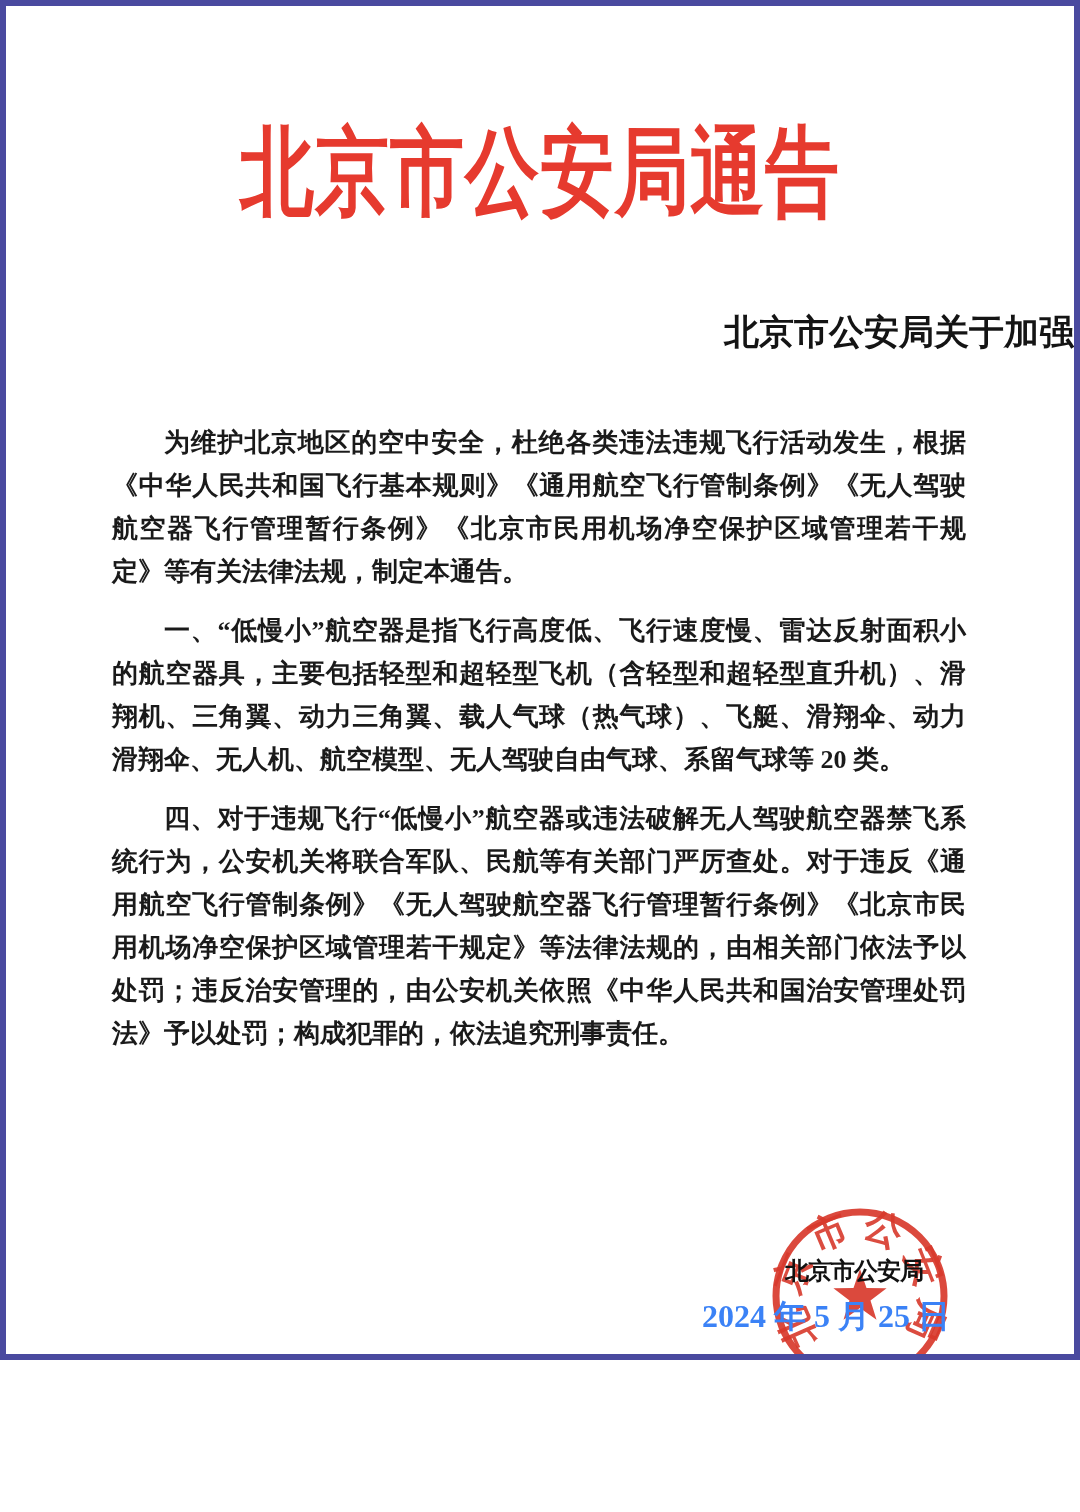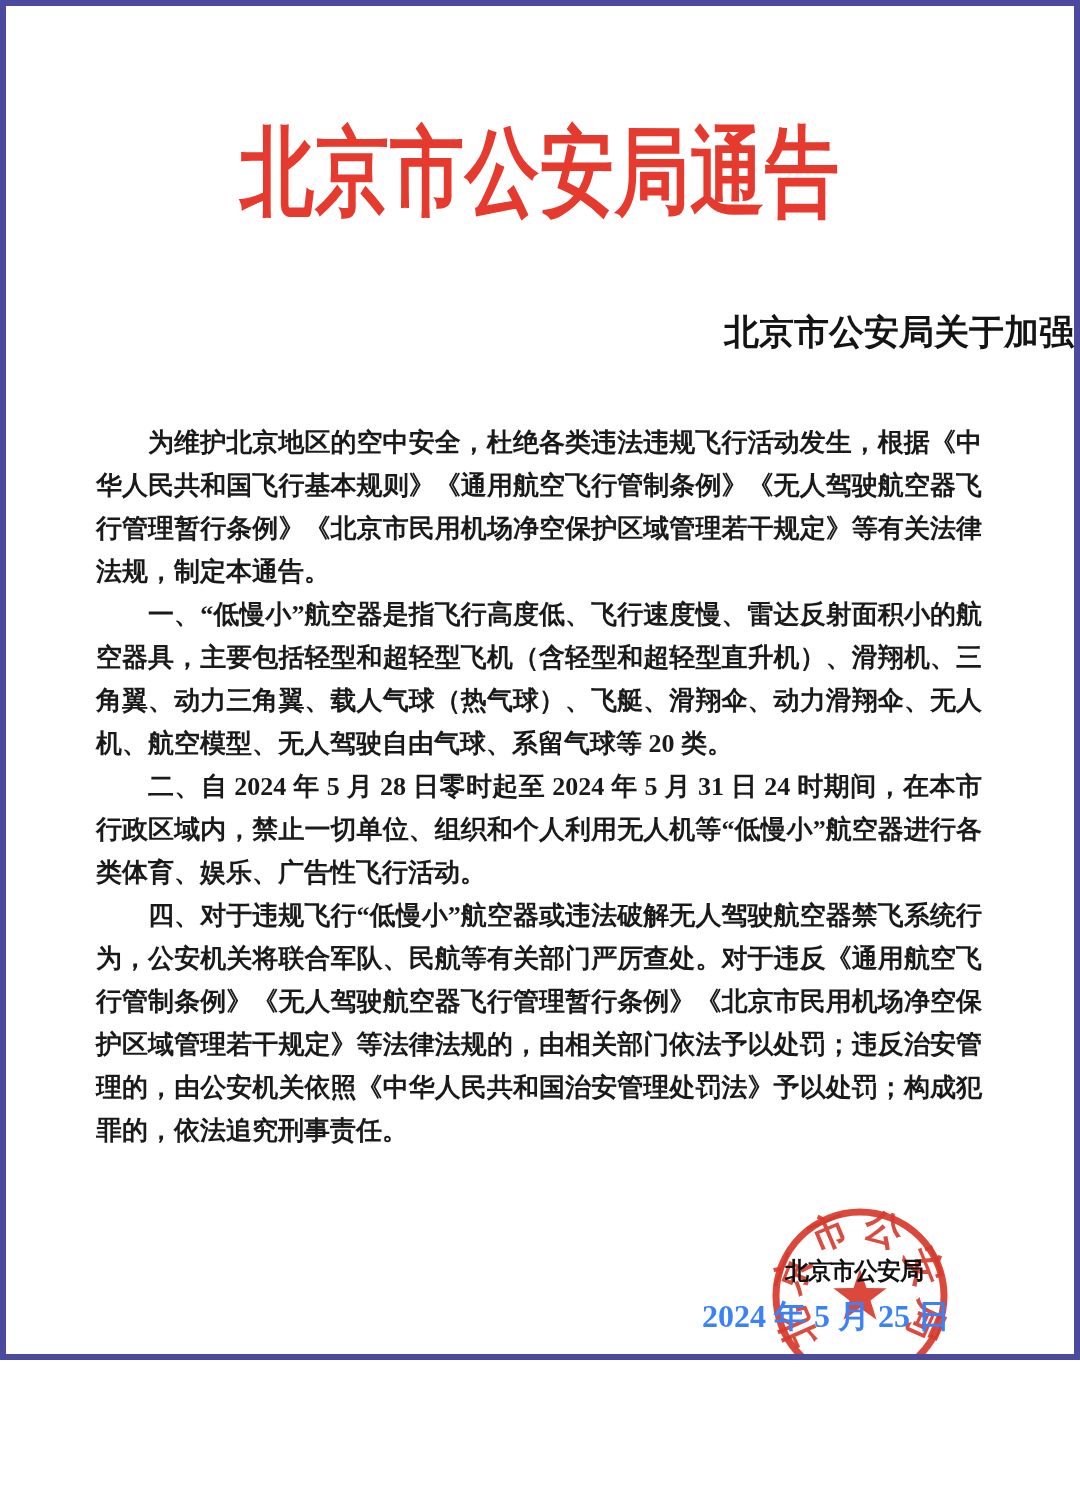--- a/index.html
+++ b/index.html
@@ -36,21 +36,21 @@
   .subtitle.first { margin-top: 108px; }
   .body-text {
     margin-top: 62px;
     padding: 0 92px 0 90px;
     font-size: 26px;
     line-height: 43px;
     font-weight: 600;
     text-align: justify;
     color: #1a1a1a;
   }
-  .body-text p { margin: 0; text-indent: 2em; }
+  .body-text p { margin: 16px; text-indent: 2em; }
   .signature {
     position: absolute;
     top: 1190px;
     left: 0;
     width: 100%;
     height: 220px;
   }
   .seal-svg {
     position: absolute;
     top: 5px;
@@ -99,21 +99,20 @@
 <div class="page">
 
   <h1 class="title">北京市公安局通告</h1>
 
   <h2 class="subtitle first">北京市公安局关于加强</h2>
 
 
   <div class="body-text">
     <p>为维护北京地区的空中安全，杜绝各类违法违规飞行活动发生，根据《中华人民共和国飞行基本规则》《通用航空飞行管制条例》《无人驾驶航空器飞行管理暂行条例》《北京市民用机场净空保护区域管理若干规定》等有关法律法规，制定本通告。</p>
     <p>一、“低慢小”航空器是指飞行高度低、飞行速度慢、雷达反射面积小的航空器具，主要包括轻型和超轻型飞机（含轻型和超轻型直升机）、滑翔机、三角翼、动力三角翼、载人气球（热气球）、飞艇、滑翔伞、动力滑翔伞、无人机、航空模型、无人驾驶自由气球、系留气球等 20 类。</p>
-    <p>二、自 2024 年 5 月 28 日零时起至 2024 年 5 月 31 日 24 时期间，在本市行政区域内，禁止一切单位、组织和个人利用无人机等“低慢小”航空器进行各类体育、娱乐、广告性飞行活动。</p>
     <p>四、对于违规飞行“低慢小”航空器或违法破解无人驾驶航空器禁飞系统行为，公安机关将联合军队、民航等有关部门严厉查处。对于违反《通用航空飞行管制条例》《无人驾驶航空器飞行管理暂行条例》《北京市民用机场净空保护区域管理若干规定》等法律法规的，由相关部门依法予以处罚；违反治安管理的，由公安机关依照《中华人民共和国治安管理处罚法》予以处罚；构成犯罪的，依法追究刑事责任。</p>
   </div>
 
   <div class="signature">
 
     <svg class="seal-svg" viewBox="0 0 190 190" xmlns="http://www.w3.org/2000/svg">
       <circle class="seal-ring" cx="95" cy="95" r="84"></circle>
       <polygon class="seal-star" points="95,68 101.5,87.1 121.6,87.3 105.5,99.4 111.5,118.7 95,107 78.5,118.7 84.5,99.4 68.4,87.3 88.5,87.1"></polygon>
       <defs>
         <path id="seal-arc" d="M 54 136 A 58 58 0 1 1 136 136" fill="none"></path>

